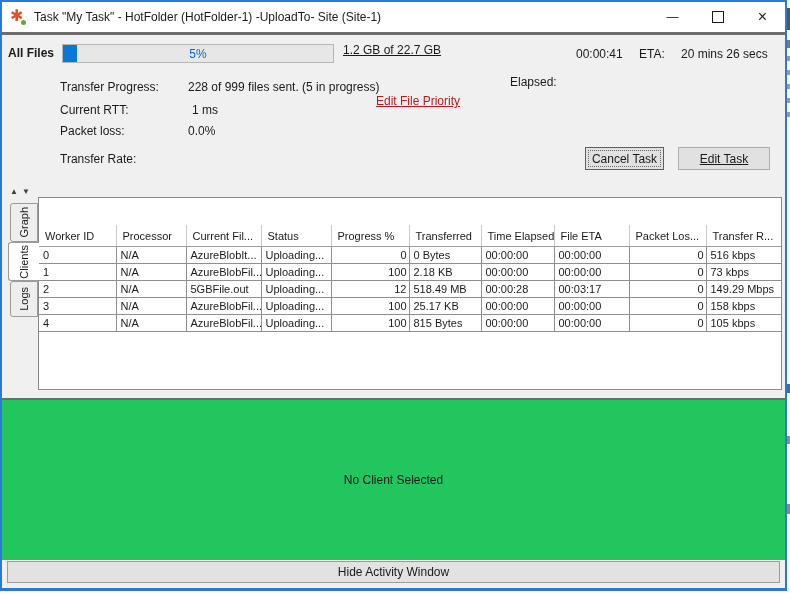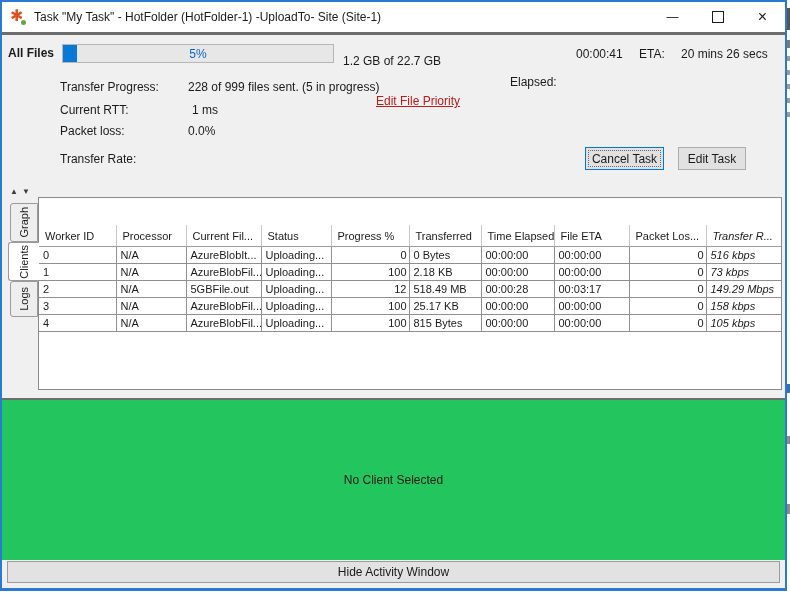--- a/index.html
+++ b/index.html
@@ -35,21 +35,21 @@
   
   .summary{position:absolute;left:0;top:33px;right:0;height:152px;background:#f0f0f0;font-size:12px;}
   .lbl{position:absolute;white-space:nowrap;}
   .all-files{left:6px;top:11px;font-weight:bold;}
   .pbar{
     position:absolute;left:60px;top:9px;width:272px;height:19px;box-sizing:border-box;
     border:1px solid #b6b6b6;background:#e7e7e7;
   }
   .pbar-fill{position:absolute;left:0;top:0;bottom:0;background:#0a78d7;}
   .pbar-text{position:absolute;left:0;right:0;top:2px;text-align:center;color:#0a64c8;font-size:12px;}
-  .size-text{left:341px;top:19px;}
+  .size-text{left:341px;top:8px;text-decoration:underline;}
   .elapsed-label{left:508px;top:12px;margin-top:28px;}
   .elapsed-value{left:574px;top:12px;}
   .eta-label{left:637px;top:12px;}
   .eta-value{left:679px;top:12px;}
 
   .tp-label{left:58px;top:45px;}
   .tp-value{left:186px;top:45px;}
   .link{left:374px;top:45px;color:#b91c1c;text-decoration:underline;cursor:pointer;margin-top:14px;}
   .rtt-label{left:58px;top:68px;}
   .rtt-value{left:190px;top:68px;}
@@ -57,21 +57,21 @@
   .pl-value{left:186px;top:89px;}
   .tr-label{left:58px;top:117px;}
   .tr-value{left:186px;top:117px;}
 
   .btn{
     position:absolute;box-sizing:border-box;height:23px;background:#e1e1e1;
     border:1px solid #adadad;font-size:12px;display:flex;align-items:center;justify-content:center;
     cursor:default;white-space:nowrap;
   }
   .btn-cancel{left:583px;top:112px;width:79px;border-color:#0078d7;outline:1px dotted #6a6a6a;outline-offset:-4px;}
-  .btn-edit{left:676px;top:112px;width:68px;}
+  .btn-edit{left:676px;top:112px;width:92px;text-decoration:underline;}
 
   
   .splitter{position:absolute;left:0;top:185px;right:0;height:12px;background:#f0f0f0;}
   .spl-arrow{position:absolute;top:1px;font-size:8px;color:#3c3c3c;line-height:1;cursor:pointer;}
   .spl-up{left:8px;}
   .spl-down{left:20px;}
 
   
   .vtab{
     position:absolute;left:8px;width:28px;box-sizing:border-box;background:#eeeeee;
@@ -92,21 +92,21 @@
   table.grid{border-collapse:collapse;table-layout:fixed;width:742px;font-size:11px;margin-top:27px;}
   table.grid th{
     font-weight:normal;text-align:left;height:21px;padding:0 0 0 6px;
     border-right:1px solid #c9c9c9;border-bottom:1px solid #9e9e9e;
     white-space:nowrap;overflow:hidden;background:#ffffff;
   }
   table.grid td{
     height:16px;padding:0 2px 0 4px;border-right:1px solid #8f8f8f;border-bottom:1px solid #8f8f8f;
     white-space:nowrap;overflow:hidden;
   }
-  table.grid th:last-child,table.grid td:last-child{border-right:none;font-style:italic;}
+  table.grid th:last-child,table.grid td:last-child{border-right:none;}
   table.grid td.num{text-align:right;}
 
   
   .h-divider{position:absolute;left:0;top:396px;right:0;height:2px;background:#6d6d6d;}
   .client-panel{position:absolute;left:0;top:398px;right:0;height:160px;background:#22c55e;text-decoration:underline;}
   .no-client{position:absolute;left:0;right:0;top:73px;text-align:center;font-size:12px;}
   .hide-btn{
     position:absolute;left:5px;right:5px;top:559px;height:22px;box-sizing:border-box;
     background:#e2e2e2;border:1px solid #9b9b9b;display:flex;align-items:center;justify-content:center;
     font-size:12px;cursor:pointer;

